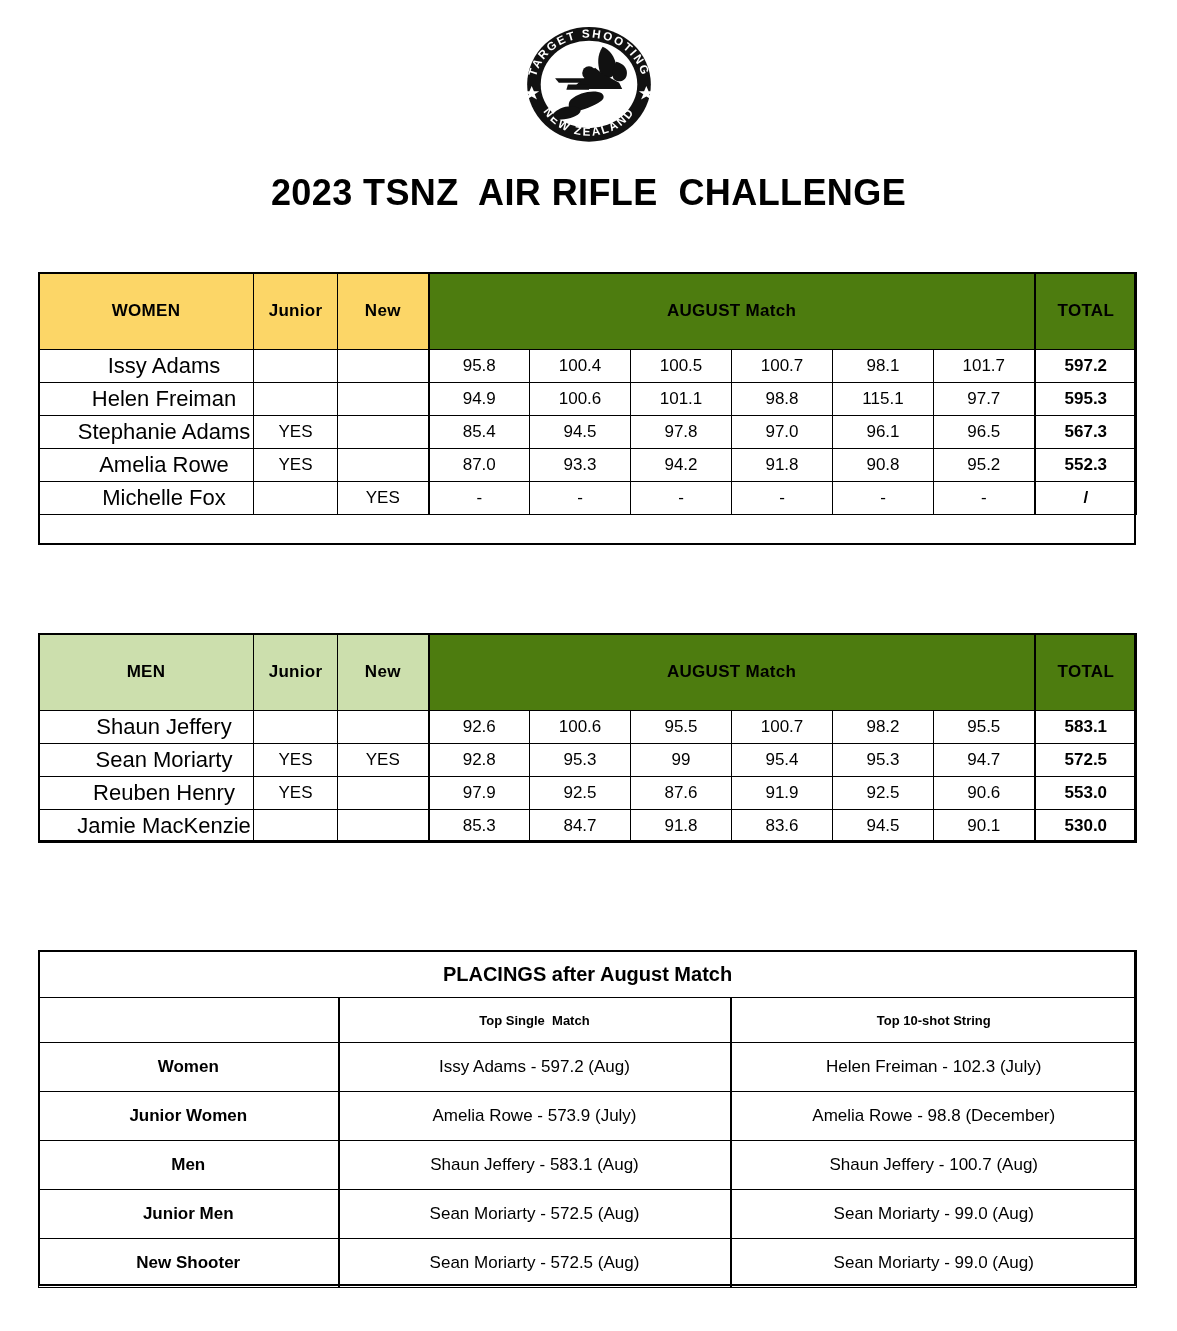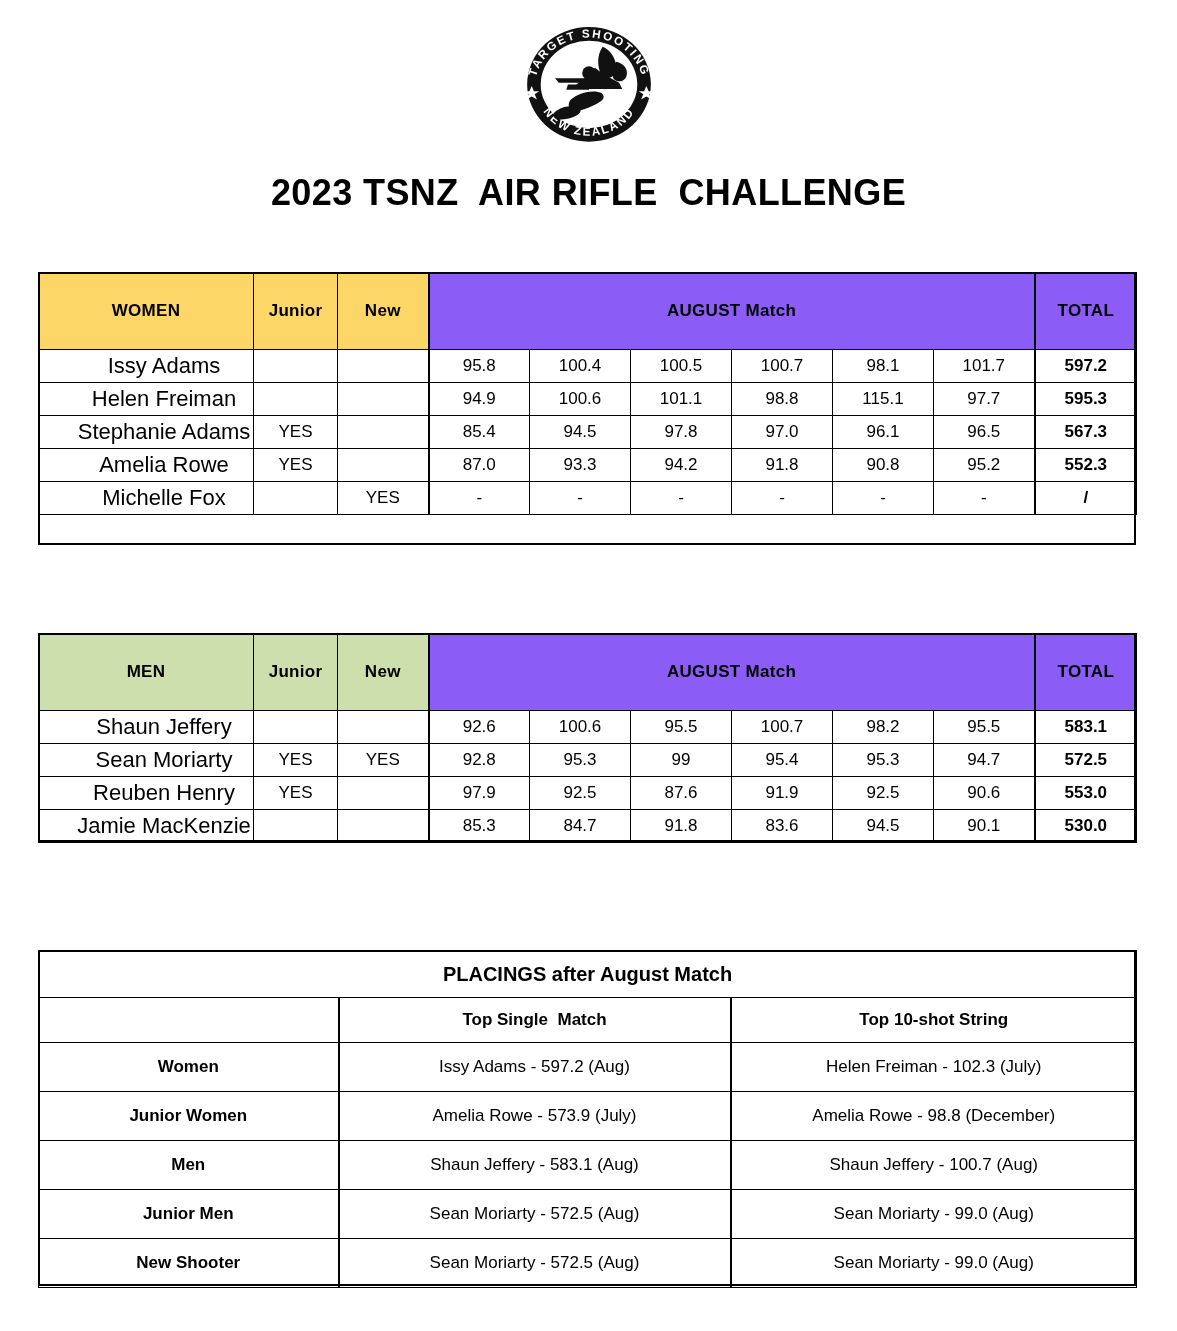--- a/index.html
+++ b/index.html
@@ -76,21 +76,21 @@
   }
   .results td { height: 32px; }
   .results .hdr-cell {
     height: 76px;
     font-weight: bold;
     font-size: 17px;
     letter-spacing: 0.3px;
   }
   .results .hdr-women { background: #FCD667; }
   .results .hdr-men   { background: #CCDFAD; }
-  .results .hdr-plain { background: #8b5cf6; }
+  .results .hdr-plain { background: #4d7c0f; }
   .results .name-cell { font-size: 22px; padding-left: 36px; }
   .results .total-cell { font-weight: bold; font-size: 17px; }
   .results .sep-left { border-left: 2.5px solid #000; }
 
   #women-table { top: 272px; }
   #men-table   { top: 633px; }
 
   
 
   
@@ -100,21 +100,21 @@
     width: 1098px;
   }
   #placings-table td { height: 48px; font-size: 17px; }
   #placings-table .title-row td {
     font-weight: bold;
     font-size: 20px;
     height: 46px;
   }
   #placings-table .colhead {
     font-weight: bold;
-    font-size: 17px;
+    font-size: 13px;
     height: 44px;
     white-space: pre;
   }
   #placings-table .rowlabel { font-weight: bold; font-size: 17px; }
   #placings-table .thickcol { border-left: 2.5px solid #000; }
 </style>
 </head>
 <body>
 
 <div class="logo-wrap">

